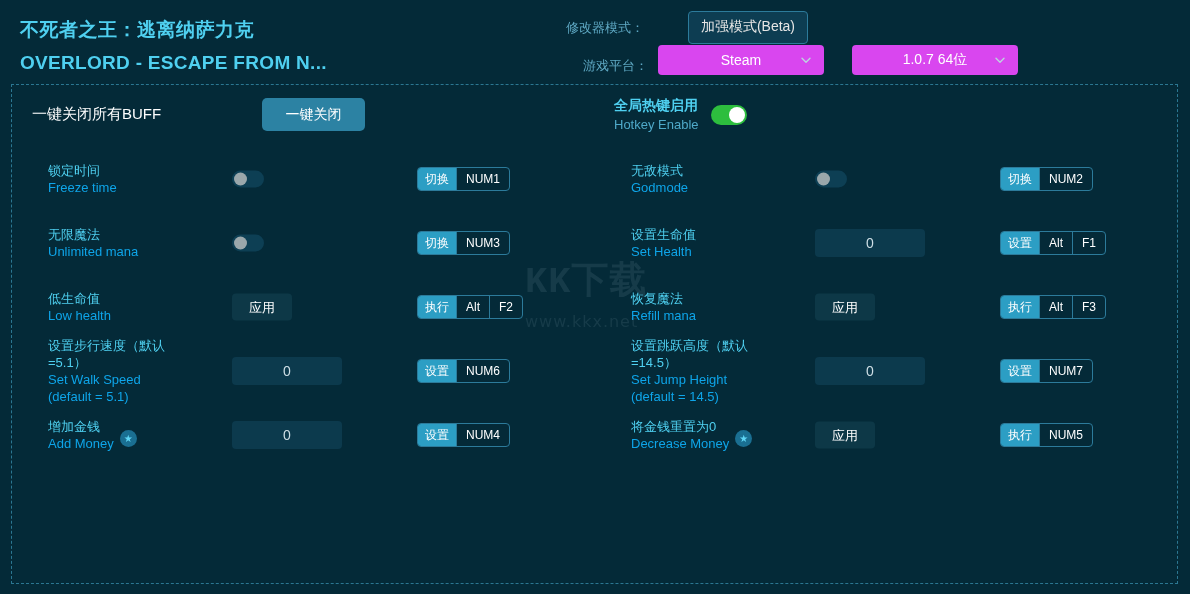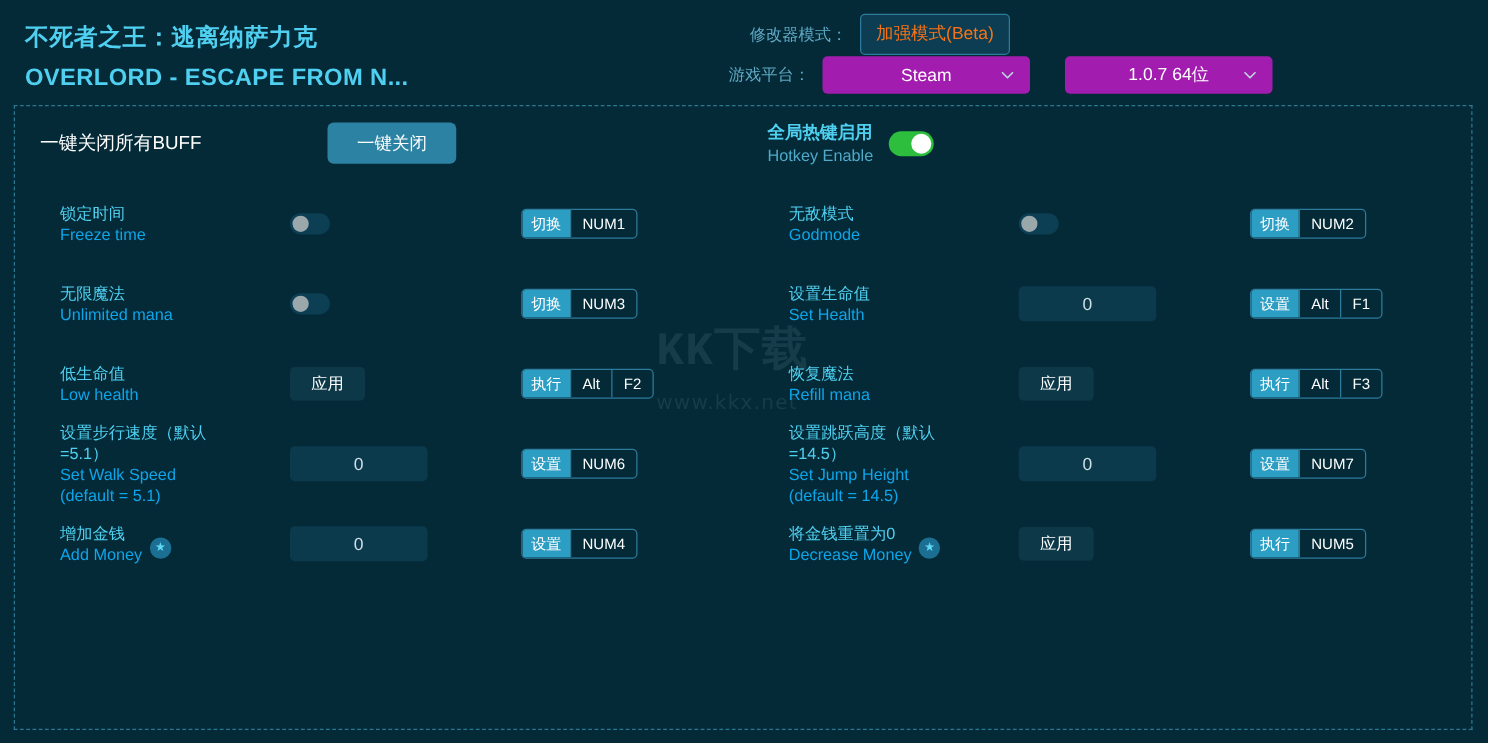--- a/index.html
+++ b/index.html
@@ -53,38 +53,39 @@
   }
   .title-en {
     position: absolute; left: 20px; top: 52px;
     font-size: 19px; font-weight: bold;
     color: #4fd0f0;
     letter-spacing: 0.3px;
   }
   .hdr-right { position: absolute; right: 0; top: 0; }
   .hdr-row { position: absolute; display: flex; align-items: center; }
   .hdr-row-1 { right: 382px; top: 11px; }
-  .hdr-row-2 { right: 172px; top: 45px; }
+  .hdr-row-2 { right: 172px; top: 45px; align-items: flex-end; }
   .hdr-label {
     font-size: 13px; color: #5fa9c4;
     margin-right: 10px; white-space: nowrap;
   }
   .mode-btn {
     background: #0d3d52;
     border: 1px solid #2c7b9b;
     border-radius: 4px;
-    color: #f97316;
+    color: #e5e5e5;
     font-size: 14px;
     padding: 6px 12px 7px;
     cursor: pointer;
     white-space: nowrap;
+    margin-left: 34px;
   }
   .select {
     position: relative;
-    background: #a21caf;
+    background: #d946ef;
     border: none;
     border-radius: 4px;
     height: 30px;
     display: flex;
     align-items: center;
     justify-content: center;
     color: #ffffff;
     font-size: 14px;
     cursor: pointer;
     user-select: none;

